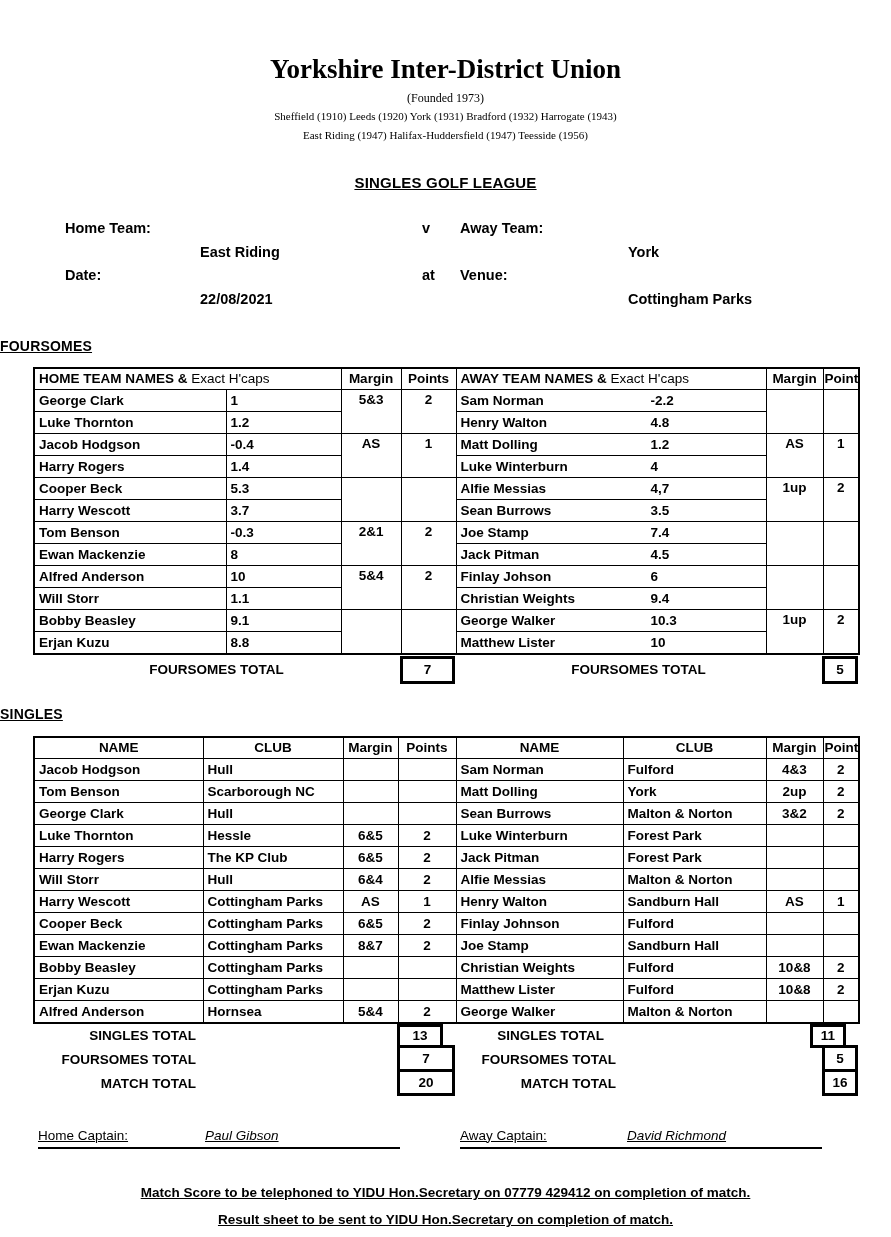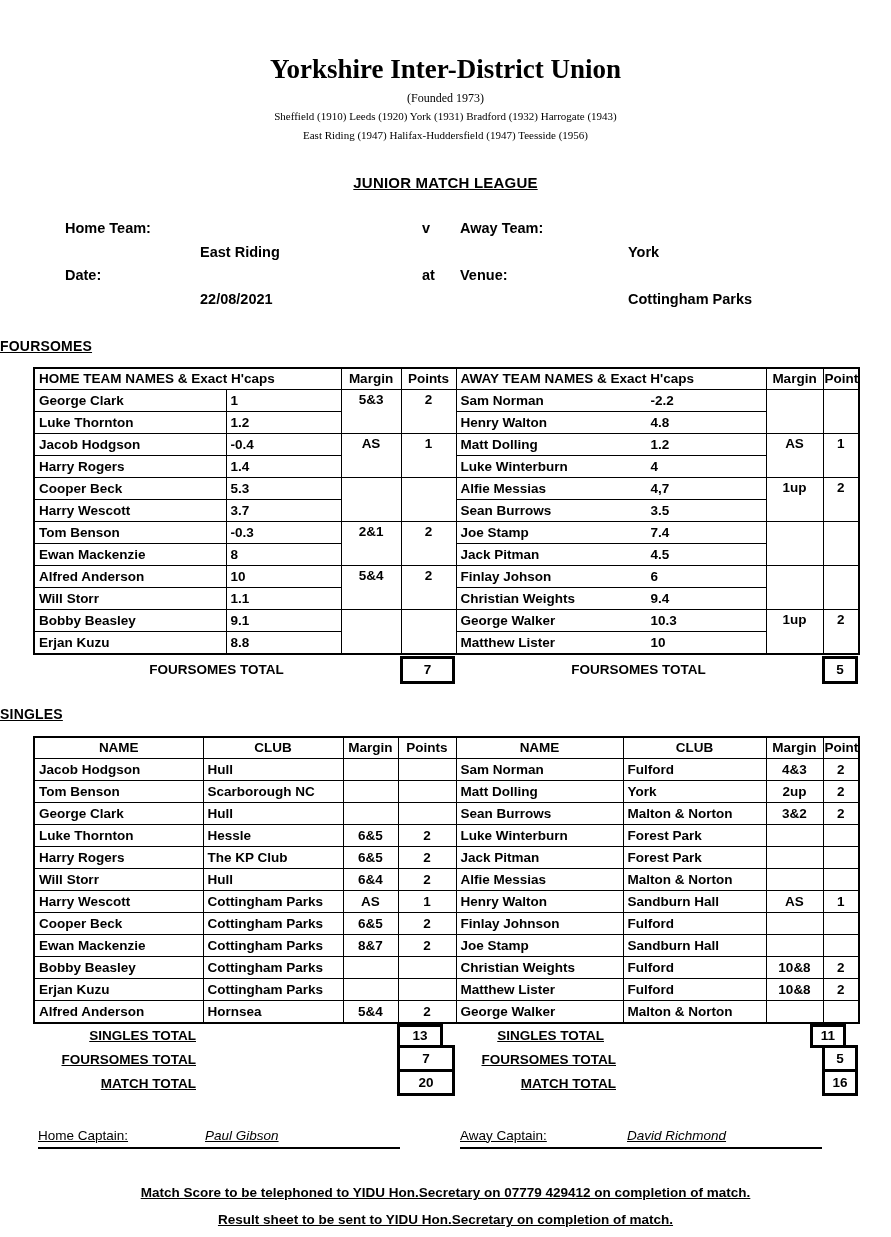--- a/index.html
+++ b/index.html
@@ -31,32 +31,32 @@
   .sec-foursomes { margin-top:27px; }
   .sec-singles   { margin-top:22px; }
 
   
   .tblwrap { margin-left:33px; width:825px; }
   table { border-collapse:collapse; table-layout:fixed; width:825px;
           border:2px solid #000; }
   td { border:1px solid #000; height:22px; font-size:13.5px; font-weight:bold;
        padding:0 4px; overflow:hidden; white-space:nowrap; }
   td.hdr { font-weight:bold; }
-  td.hdr .nrm { font-weight:bold; }
+  td.hdr .nrm { font-weight:normal; }
   td.c { text-align:center; padding:0 1px; }
   td.top { vertical-align:top; padding-top:2px; }
   td.namehcap .an { display:inline-block; width:190px; }
   .f-tbl { margin-top:13px; }
   .s-tbl { margin-top:14px; }
 
   
   .totrow { display:flex; width:825px; margin-left:33px; align-items:stretch; }
   .totlab { font-size:13.5px; font-weight:bold; display:flex; align-items:center; }
   .totlab.ctr { justify-content:center; }
-  .totlab.rgt { justify-content:flex-end; padding-right:6px;text-decoration:underline; }
+  .totlab.rgt { justify-content:flex-end; padding-right:6px; }
   .totbox { border:3px solid #000; display:flex; align-items:center; justify-content:center;
             font-size:13.5px; font-weight:bold; }
   .f-totrow { height:28px; margin-top:1px; }
   .f-totrow .totbox { height:28px; }
   .s-totrow { height:24px; }
   .s-totrow .totbox { height:24px; }
   .s-totrow + .s-totrow .totbox { margin-top:-3px; height:27px; }
   .spacer { flex:0 0 auto; }
 
   
@@ -75,21 +75,21 @@
 </head>
 <body>
 
 <div class="page">
 
   <div class="masthead">
     <div class="title">Yorkshire Inter-District Union</div>
     <div class="founded">(Founded 1973)</div>
     <div class="districts">Sheffield (1910) Leeds (1920) York (1931) Bradford (1932) Harrogate (1943)</div>
     <div class="districts">East Riding (1947) Halifax-Huddersfield (1947) Teesside (1956)</div>
-    <div class="league">JUNIOR MATCH LEAGUE</div>
+    <div class="league">SINGLES GOLF LEAGUE</div>
   </div>
 
   <div class="minfo">
     <div class="row">
       <span class="mi-lab">Home Team:</span>
       <span class="mi-val">East Riding</span>
       <span class="mi-mid">v</span>
       <span class="mi-lab2">Away Team:</span>
       <span class="mi-val">York</span>
     </div>

